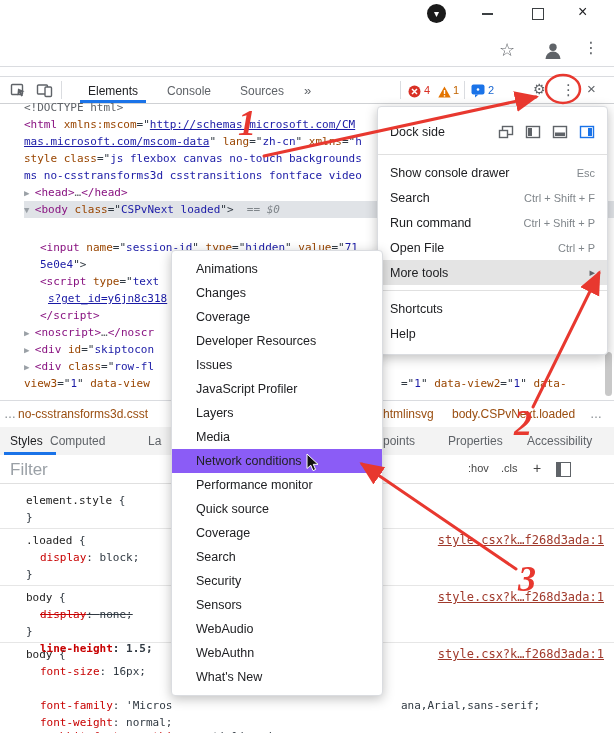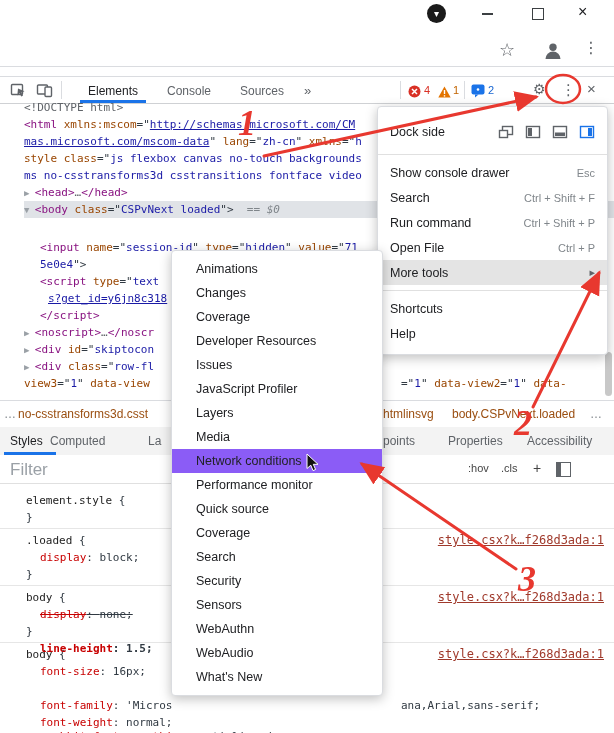--- a/index.html
+++ b/index.html
@@ -320,22 +320,22 @@
       <div class="submenu-item">JavaScript Profiler</div>
       <div class="submenu-item">Layers</div>
       <div class="submenu-item">Media</div>
       <div class="submenu-item highlight">Network conditions</div>
       <div class="submenu-item">Performance monitor</div>
       <div class="submenu-item">Quick source</div>
       <div class="submenu-item">Coverage</div>
       <div class="submenu-item">Search</div>
       <div class="submenu-item">Security</div>
       <div class="submenu-item">Sensors</div>
+      <div class="submenu-item">WebAudio</div>
       <div class="submenu-item">WebAuthn</div>
-      <div class="submenu-item">WebAudio</div>
       <div class="submenu-item">What's New</div>
     </div>
 
   <span class="cursor">
     <svg width="14" height="20" viewBox="0 0 14 20">
       <path d="M1 1 L1 15.5 L4.8 12.2 L7 17.6 L9.6 16.5 L7.3 11.3 L12 11.3 Z" fill="#111" stroke="#fff" stroke-width="1"></path>
     </svg>
   </span>
 
   <svg class="overlay" width="614" height="733" viewBox="0 0 614 733">

